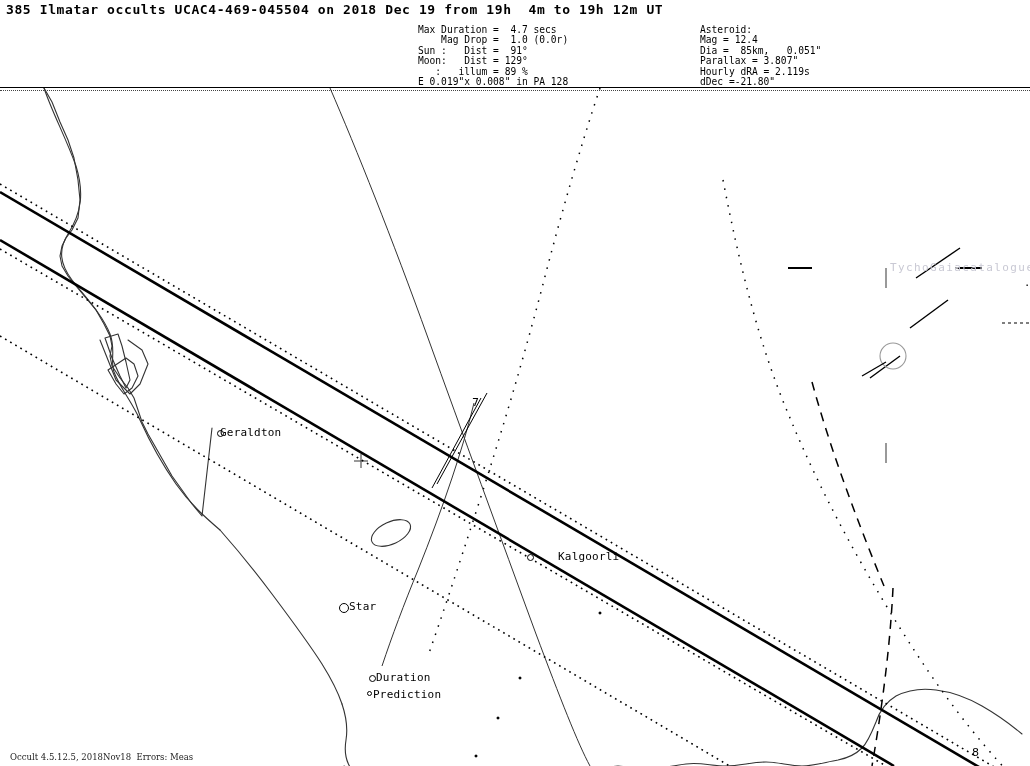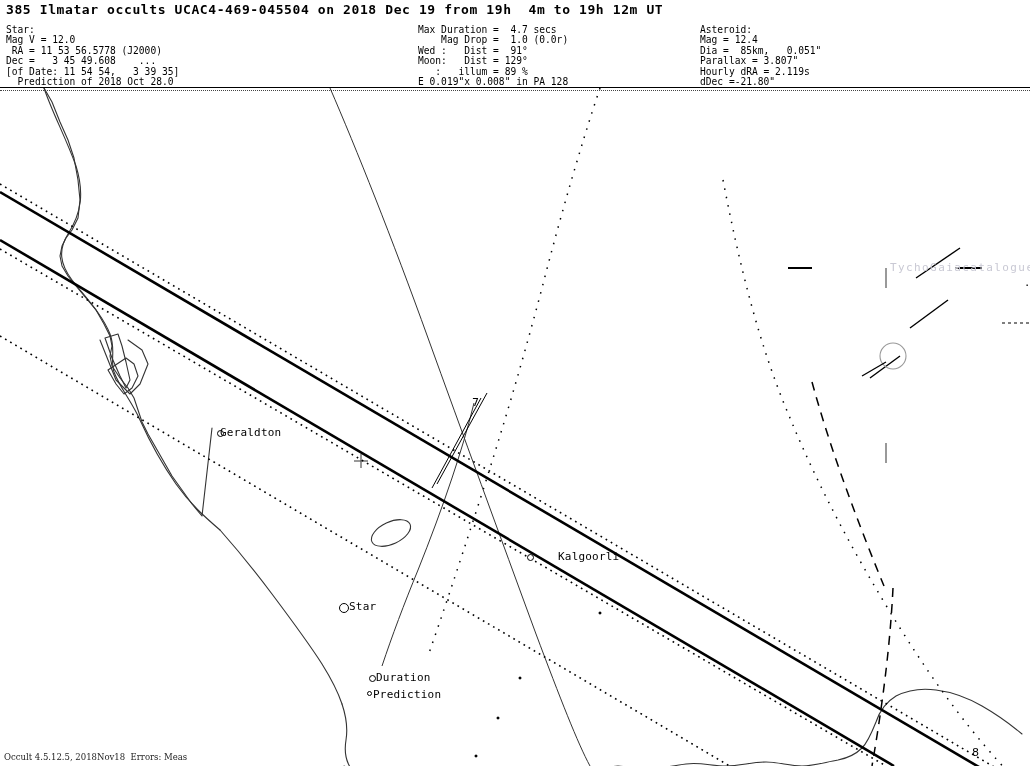--- a/index.html
+++ b/index.html
@@ -106,46 +106,40 @@
     font-family: "DejaVu Sans Mono", "Liberation Mono", monospace;
     font-size: 10.5px;
     color: #000;
     white-space: nowrap;
     margin-left: 20px;
   }
 
   
   #footer {
     position: absolute;
-    left: 4px;
+    left: 10px;
     top: 752px;
     font-family: "DejaVu Serif", "Liberation Serif", serif;
     font-size: 8.5px;
     color: #222;
     white-space: pre;
   }
 </style>
 </head>
 <body>
 
 <div id="page">
 
   <div id="header">
     <div class="main-title">385 Ilmatar occults UCAC4-469-045504 on 2018 Dec 19 from 19h  4m to 19h 12m UT</div>
 
-    <div class="hdr-block" id="hdr-star">Star:
-Mag V = 12.0
- RA = 11 53 56.5778 (J2000)
-Dec =   3 45 49.608    ...
-[of Date: 11 54 54,   3 39 35]
-  Prediction of 2018 Oct 28.0</div>
 
     <div class="hdr-block" id="hdr-circ">Max Duration =  4.7 secs
     Mag Drop =  1.0 (0.0r)
-Wed :   Dist =  91°
+Sun :   Dist =  91°
 Moon:   Dist = 129°
    :   illum = 89 %
 E 0.019"x 0.008" in PA 128</div>
 
     <div class="hdr-block" id="hdr-ast">Asteroid:
 Mag = 12.4
 Dia =  85km,   0.051"
 Parallax = 3.807"
 Hourly dRA = 2.119s
 dDec =-21.80"</div>

